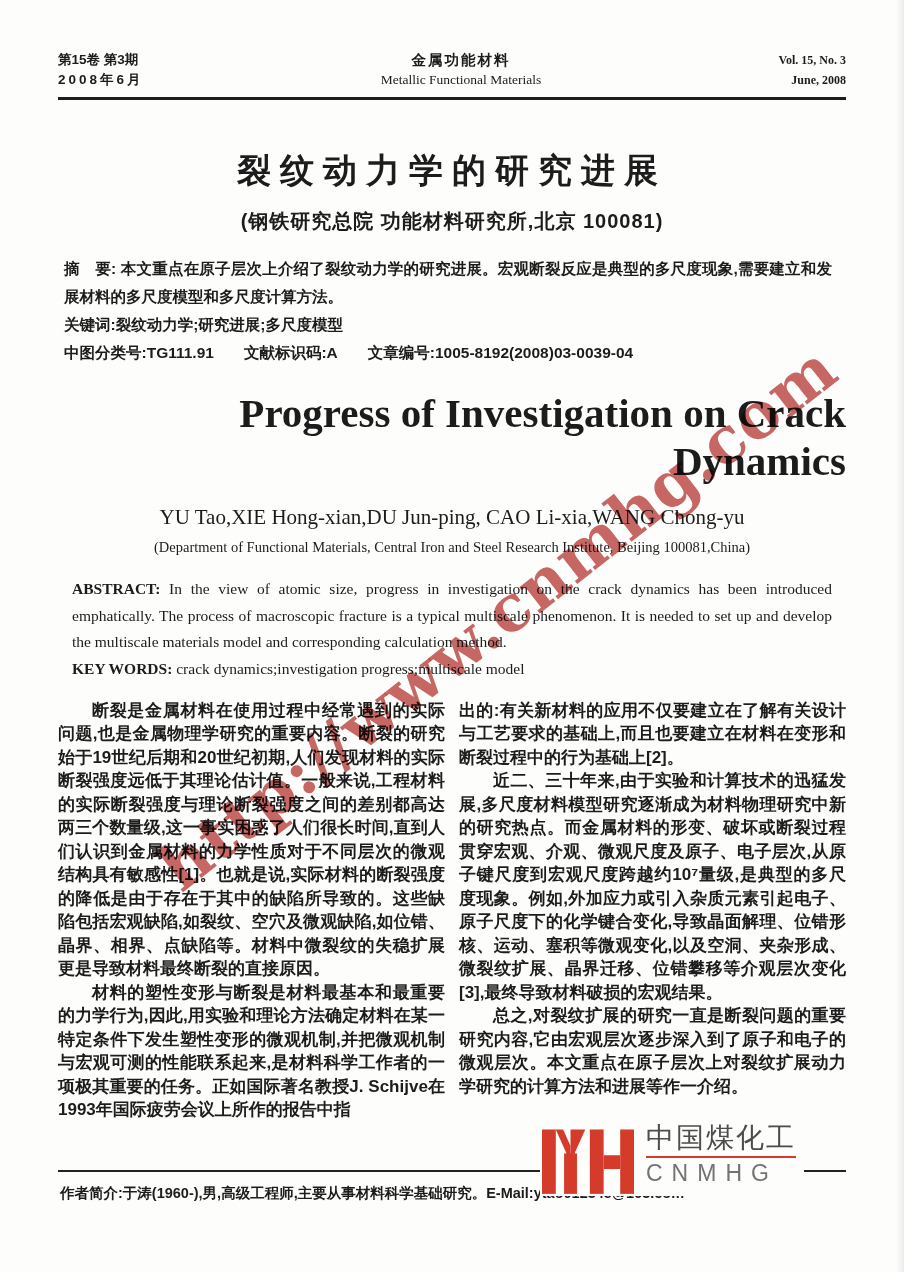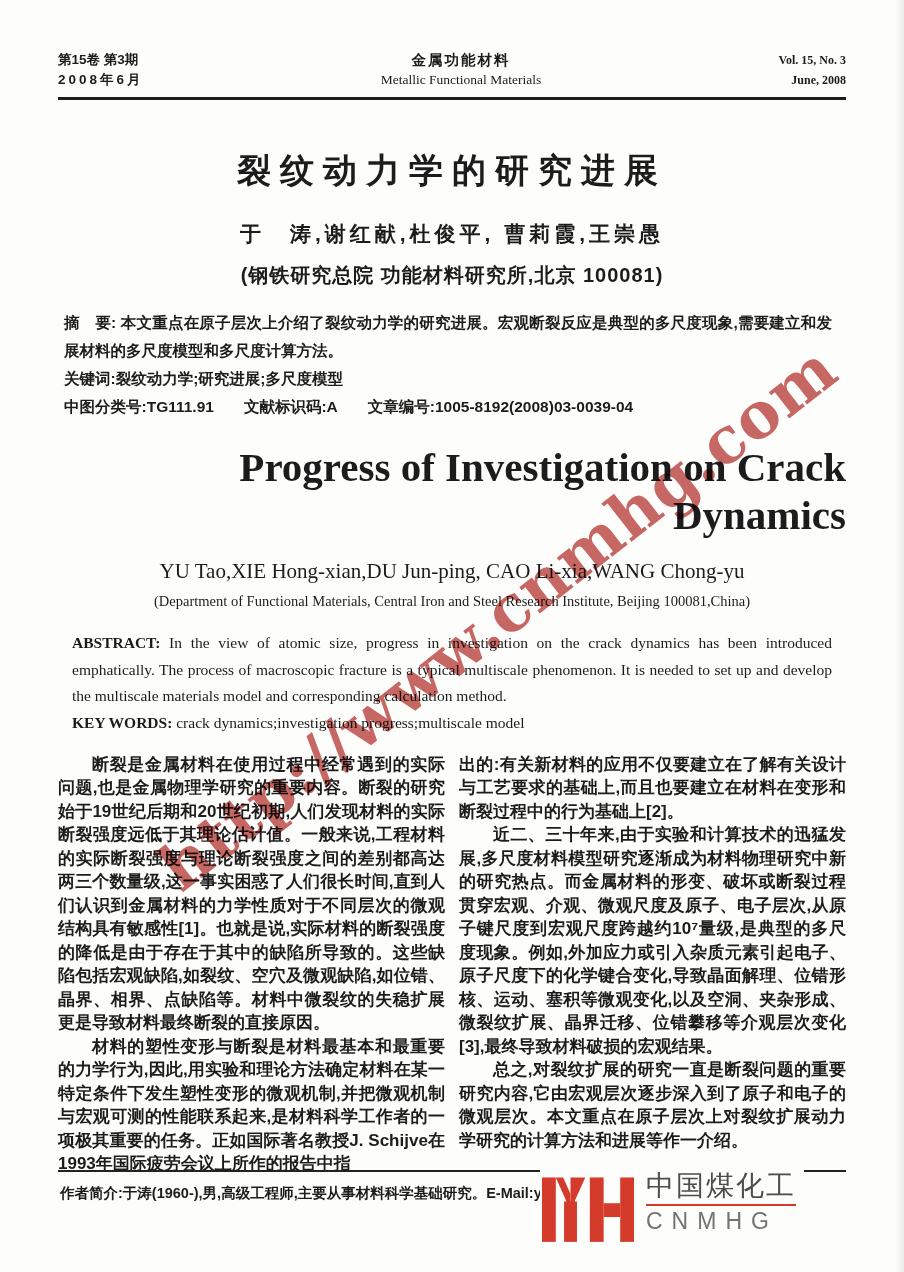--- a/index.html
+++ b/index.html
@@ -42,21 +42,21 @@
   .columns { display:flex; gap:14px; margin-top:16px; }
   .col { width:387px; font-size:17px; font-weight:600; line-height:23.5px; text-align:justify; }
   .col p { margin:0; text-indent:2em; }
   .col p.cont { text-indent:0; }
 
   
   .footnote-rule { position:absolute; left:58px; right:58px; top:1170px; border:0; border-top:2px solid #222; margin:0; }
   .footnote { position:absolute; left:60px; top:1184px; font-size:14.5px; font-weight:600; }
 
   
-  .logo { position:absolute; left:540px; top:1168px; z-index:3; display:flex; align-items:flex-start; gap:12px;
+  .logo { position:absolute; left:540px; top:1120px; z-index:3; display:flex; align-items:flex-start; gap:12px;
           background:#fdfdfb; padding:2px 8px 2px 2px; }
   .logo-text { display:flex; flex-direction:column; }
   .logo-cn { font-size:28px; color:#4d4d4d; letter-spacing:2px; line-height:32px; }
   .logo-underline { border:0; border-top:2.5px solid #d43b2a; margin:2px 0 2px 0; width:100%; }
   .logo-en { font-size:23px; color:#737373; letter-spacing:9px; line-height:26px; }
 
   
   .watermark {
     position:absolute; left:85px; top:600px; width:780px; line-height:72px; z-index:2;
     transform:rotate(-38deg); text-align:center; pointer-events:none;
@@ -82,21 +82,20 @@
       <div class="l2">Metallic Functional Materials</div>
     </div>
     <div class="jh-col jh-right">
       <div class="l1">Vol. 15,  No. 3</div>
       <div class="l2">June,  2008</div>
     </div>
   </div>
   <hr class="jrule">
 
   <div class="title-cn">裂纹动力学的研究进展</div>
-  <div class="authors-cn">于　涛,谢红献,杜俊平, 曹莉霞,王崇愚</div>
   <div class="affil-cn">(钢铁研究总院 功能材料研究所,北京 100081)</div>
 
   <div class="front">
     <p><span class="lbl">摘　要:</span> <span>本文重点在原子层次上介绍了裂纹动力学的研究进展。宏观断裂反应是典型的多尺度现象,需要建立和发展材料的多尺度模型和多尺度计算方法。</span></p>
     <p><span class="lbl">关键词:</span><span>裂纹动力学;研究进展;多尺度模型</span></p>
     <div class="row">
       <span><span class="lbl">中图分类号:</span><span>TG111.91</span></span>
       <span><span class="lbl">文献标识码:</span><span>A</span></span>
       <span><span class="lbl">文章编号:</span><span>1005-8192(2008)03-0039-04</span></span>
     </div>

